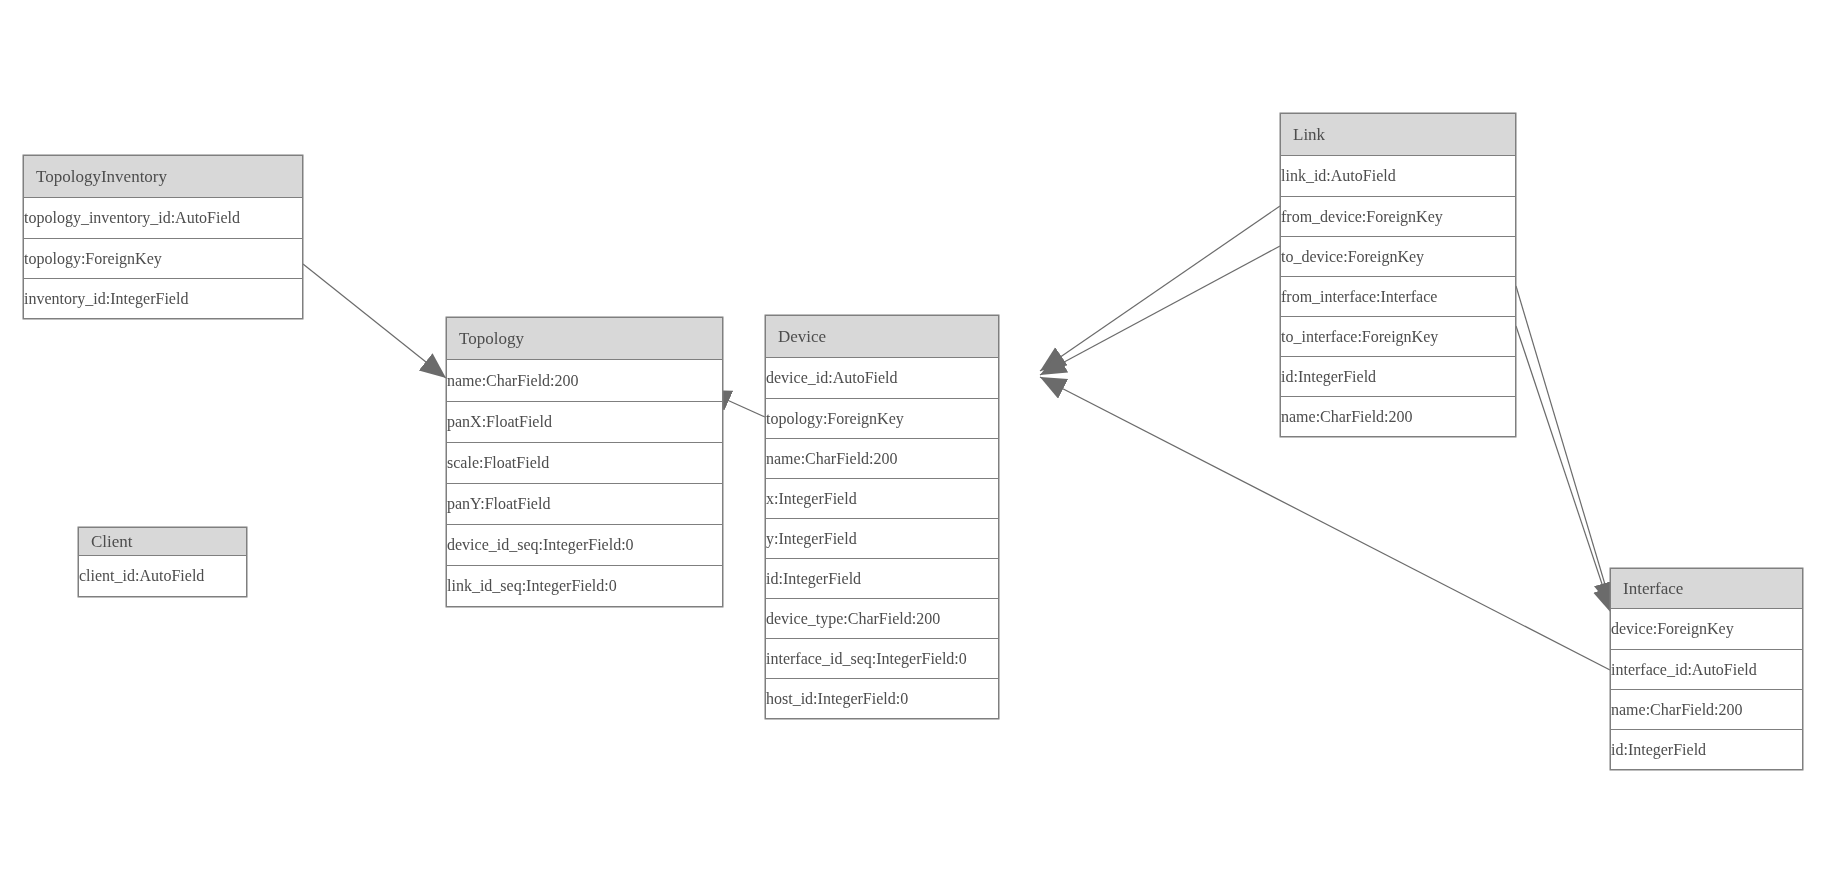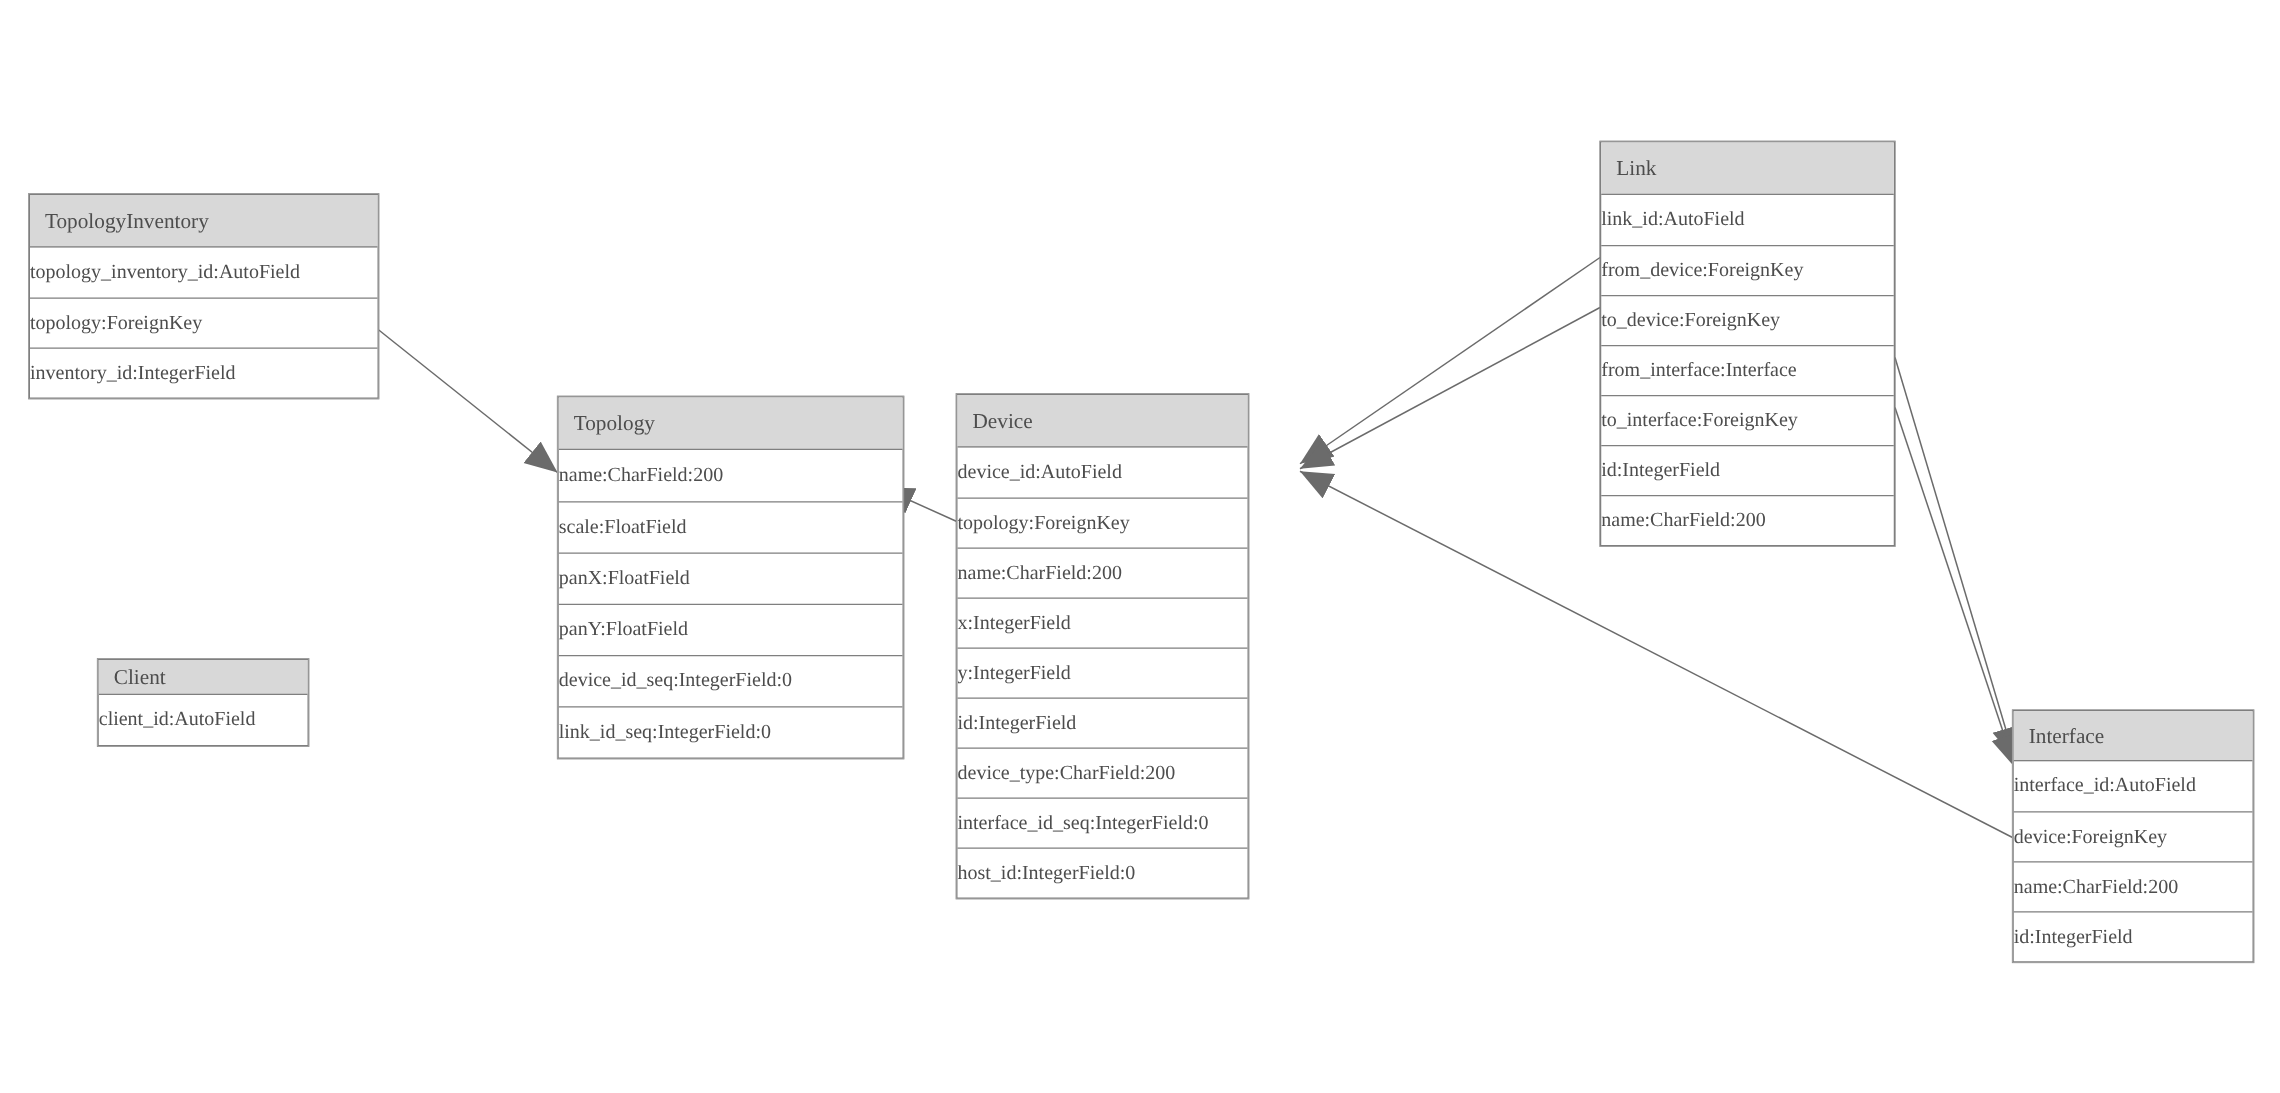--- a/index.html
+++ b/index.html
@@ -90,22 +90,22 @@
         <div class="row">topology_inventory_id:AutoField</div>
         <div class="row">topology:ForeignKey</div>
         <div class="row">inventory_id:IntegerField</div>
       </div>
   </div>
 
   <div class="table" id="tbl-topology">
     <div class="table-header">Topology</div>
     <div class="table-rows">
         <div class="row">name:CharField:200</div>
+        <div class="row">panX:FloatField</div>
         <div class="row">scale:FloatField</div>
-        <div class="row">panX:FloatField</div>
         <div class="row">panY:FloatField</div>
         <div class="row">device_id_seq:IntegerField:0</div>
         <div class="row">link_id_seq:IntegerField:0</div>
       </div>
   </div>
 
   <div class="table" id="tbl-client">
     <div class="table-header">Client</div>
     <div class="table-rows">
         <div class="row">client_id:AutoField</div>
@@ -136,20 +136,20 @@
         <div class="row">from_interface:Interface</div>
         <div class="row">to_interface:ForeignKey</div>
         <div class="row">id:IntegerField</div>
         <div class="row">name:CharField:200</div>
       </div>
   </div>
 
   <div class="table" id="tbl-interface">
     <div class="table-header">Interface</div>
     <div class="table-rows">
+        <div class="row">device:ForeignKey</div>
         <div class="row">interface_id:AutoField</div>
-        <div class="row">device:ForeignKey</div>
         <div class="row">name:CharField:200</div>
         <div class="row">id:IntegerField</div>
       </div>
   </div>
 
 </div>
 
 </body></html>

